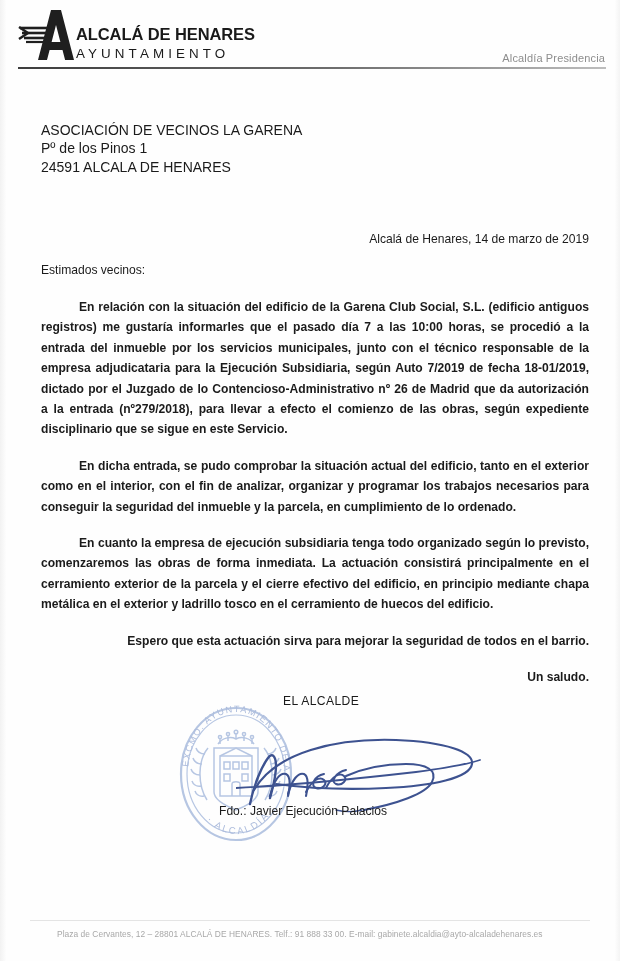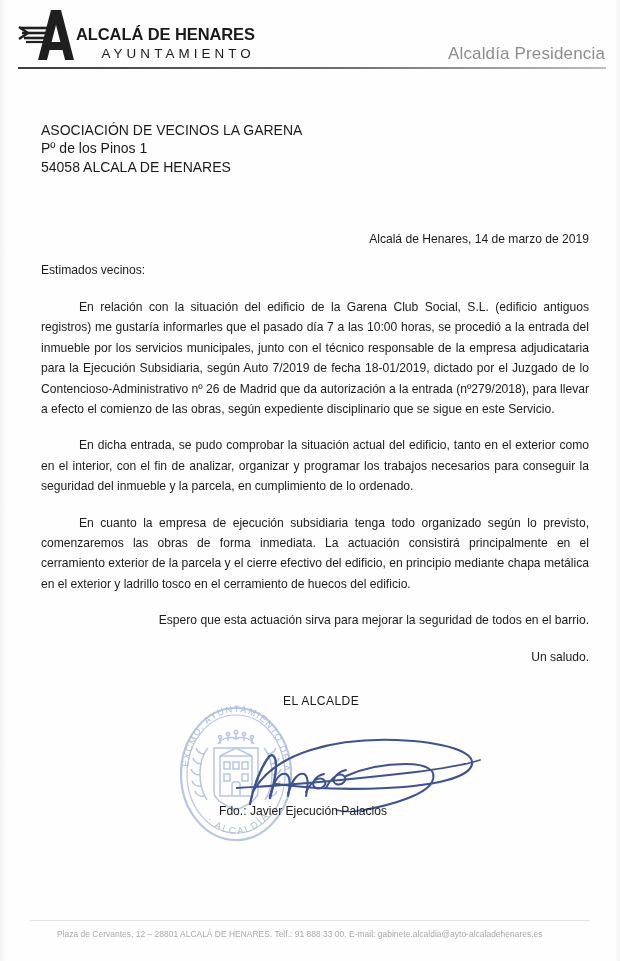--- a/index.html
+++ b/index.html
@@ -59,27 +59,26 @@
   }
   .logo-line2 {
     font-family: "Liberation Sans", sans-serif;
     font-weight: normal;
     font-size: 13.4px;
     letter-spacing: 4.1px;
     color: #1a1a1a;
     line-height: 1;
     margin-top: 4px;
     white-space: nowrap;
-    text-align: right;
   }
   .header-dept {
     position: absolute;
     right: 15px;
-    top: 44px;
-    font-size: 17px;
+    top: 52px;
+    font-size: 11px;
     color: #8d8d8d;
     letter-spacing: 0.15px;
     white-space: nowrap;
   }
   .header-rule {
     position: absolute;
     left: 18px;
     top: 67px;
     width: 588px;
     height: 2px;
@@ -122,20 +121,21 @@
     width: 548px;
   }
   .para {
     font-size: 12.1px;
     line-height: 20.4px;
     text-align: justify;
     text-indent: 38px;
     margin: 0 0 16px 0;
     color: #1b1b1b;
     hyphens: none;
+    font-weight: bold;
   }
   .para.last-block { margin-bottom: 16px; }
   .para.no-justify { text-align: right; }
 
   
   .sign-area {
     position: absolute;
     left: 0;
     top: 692px;
     width: 536px;
@@ -236,21 +236,21 @@
       </div>
     </div>
 
     <div class="header-dept">Alcaldía Presidencia</div>
     <div class="header-rule"></div>
   </div>
 
   <div class="addressee">
     <div>ASOCIACIÓN DE VECINOS LA GARENA</div>
     <div>Pº de los Pinos 1</div>
-    <div>54058 ALCALA DE HENARES</div>
+    <div>24591 ALCALA DE HENARES</div>
   </div>
 
   <div class="dateline">Alcalá de Henares, 14 de marzo de 2019</div>
 
   <div class="salutation">Estimados vecinos:</div>
 
   <div class="body-text">
     <p class="para">En relación con la situación del edificio de la Garena Club Social, S.L. (edificio antiguos registros) me gustaría informarles que el pasado día 7 a las 10:00 horas, se procedió a la entrada del inmueble por los servicios municipales, junto con el técnico responsable de la empresa adjudicataria para la Ejecución Subsidiaria, según Auto 7/2019 de fecha 18-01/2019, dictado por el Juzgado de lo Contencioso-Administrativo nº 26 de Madrid que da autorización a la entrada (nº279/2018), para llevar a efecto el comienzo de las obras, según expediente disciplinario que se sigue en este Servicio.</p>
     <p class="para">En dicha entrada, se pudo comprobar la situación actual del edificio, tanto en el exterior como en el interior, con el fin de analizar, organizar y programar los trabajos necesarios para conseguir la seguridad del inmueble y la parcela, en cumplimiento de lo ordenado.</p>
     <p class="para">En cuanto la empresa de ejecución subsidiaria tenga todo organizado según lo previsto, comenzaremos las obras de forma inmediata. La actuación consistirá principalmente en el cerramiento exterior de la parcela y el cierre efectivo del edificio, en principio mediante chapa metálica en el exterior y ladrillo tosco en el cerramiento de huecos del edificio.</p>

